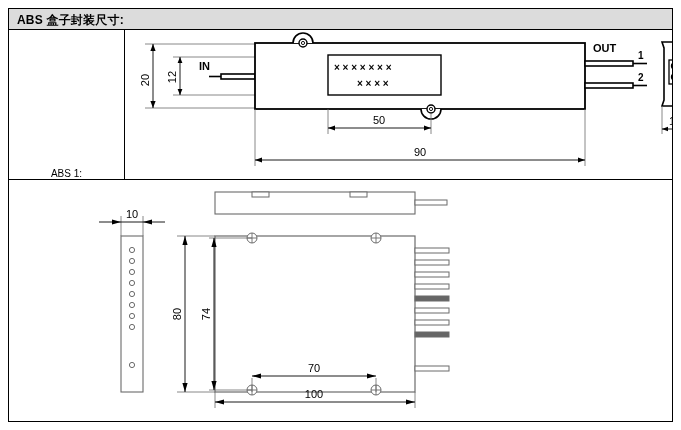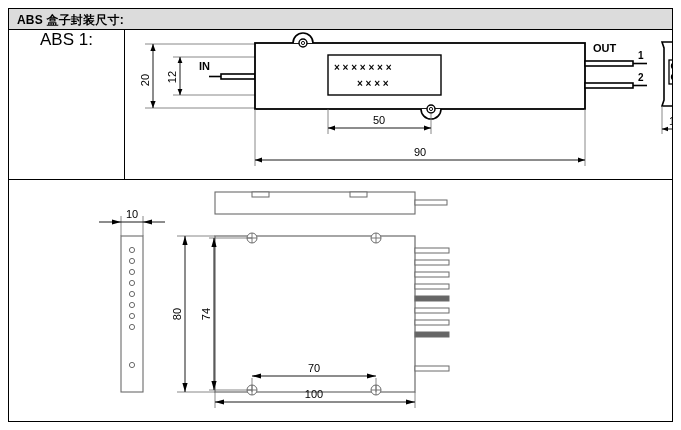--- a/index.html
+++ b/index.html
@@ -65,23 +65,23 @@
   }
   .row-1 { top: 21px; height: 150px; border-bottom: 1px solid #000; }
   .row-2 { top: 171px; height: 241px; }
 
   .label-cell {
     width: 116px;
     flex: 0 0 116px;
     box-sizing: border-box;
     border-right: 1px solid #000;
     display: flex;
-    align-items: flex-start;
+    align-items: flex-end;
     justify-content: center;
-    font-size: 17px;
+    font-size: 10px;
     color: #000;
   }
   .draw-cell {
     flex: 1 1 auto;
     position: relative;
     box-sizing: border-box;
     overflow: hidden;
   }
 
   svg { display: block; }

